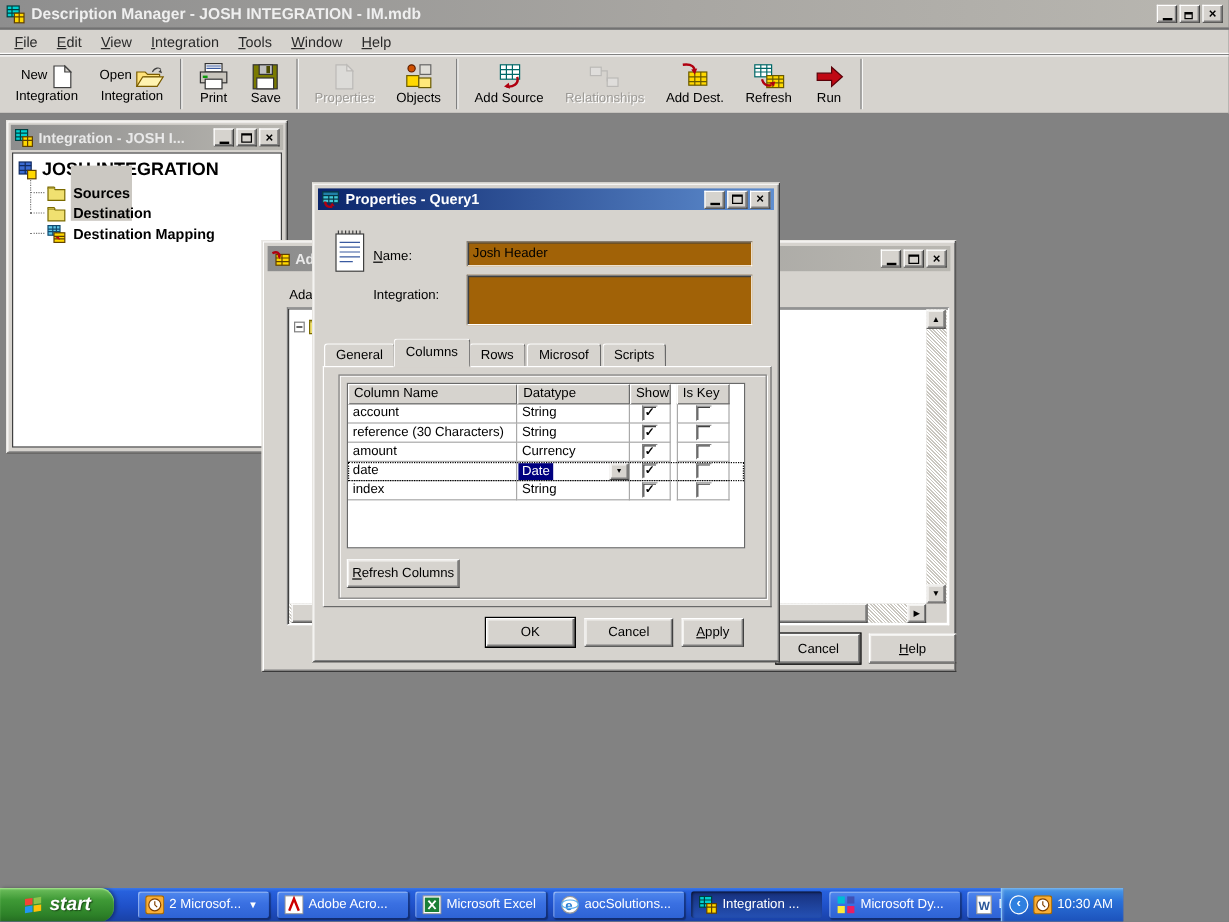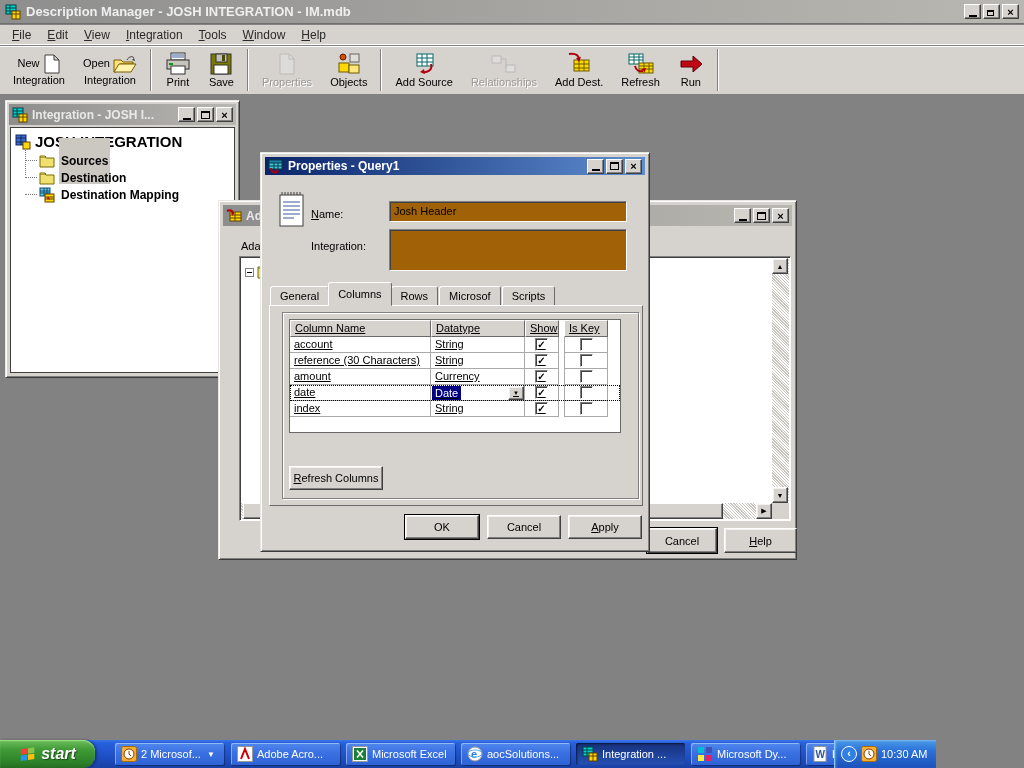--- a/index.html
+++ b/index.html
@@ -86,39 +86,39 @@
   #prop-desc-input { position:absolute; left:128px; top:76px; width:238px; height:42px; }
   #prop-tabs { position:absolute; left:9px; top:129px; display:flex; align-items:flex-end; height:24px; }
   .tab { height:20px; padding:3px 9px 0; background:#d6d3ce; border:1px solid; border-color:#fff #696969 transparent #fff;
          border-radius:3px 3px 0 0; font-size:11px; margin-right:1px; }
   .tab.active { height:24px; padding-top:5px; position:relative; z-index:4; margin-left:-2px; margin-right:-1px;
                 box-shadow:0 2px 0 #d6d3ce; }
   #prop-panel { position:absolute; left:8px; top:152px; width:374px; height:201px; background:#d6d3ce;
                 border:1px solid; border-color:#fff #696969 #696969 #fff; }
   #prop-group { position:absolute; left:21px; top:159px; width:357px; height:187px;
                 border:1px solid #828282; box-shadow:1px 1px 0 #fff, inset 1px 1px 0 #fff; }
-  #cols-table { position:absolute; left:28px; top:166px; width:332px; height:114px; background:#fff; border:1px solid #696969;text-decoration:underline; }
+  #cols-table { position:absolute; left:28px; top:166px; width:332px; height:138px; background:#fff; border:1px solid #696969; }
   .trow { display:flex; height:16px; }
   .trow.head { height:17px; }
   .hc { background:#d6d3ce; border:1px solid; border-color:#fff #696969 #696969 #fff; padding:1px 0 0 4px; font-size:11px; }
   .bc { border-right:1px solid #a9a9a9; border-bottom:1px solid #a9a9a9; padding:1px 0 0 4px; font-size:11px;
         white-space:nowrap; overflow:hidden; }
   .c-name{width:141px;} .c-dt{width:94px;} .c-show{width:34px;} .c-gap{width:5px; border:none;} .c-key{width:44px;}
   .c-key.bc{ border-left:1px solid #a9a9a9; }
   .cbc { display:flex; align-items:center; justify-content:center; padding:0; }
   .cb { width:13px; height:13px; background:#fff; border:1px solid; border-color:#808080 #fff #fff #808080;
         box-shadow:inset 1px 1px 0 #404040; font-size:10px; font-weight:bold; line-height:11px; text-align:center; }
   .trow.row-sel { outline:1px dotted #000; outline-offset:-1px; }
   .combo { display:flex; align-items:center; padding:0 !important; }
   .combo .sel { background:#000080; color:#fff; padding:1px 3px; margin-left:1px; font-size:11px; }
   .combo .dd { margin-left:auto; width:16px; height:14px; font-size:6px; }
   #refresh-btn { position:absolute; left:28px; top:313px; width:94px; height:24px; }
   #ok-btn { position:absolute; left:144px; top:362px; width:74px; height:24px; }
   #cancel-btn { position:absolute; left:226px; top:362px; width:74px; height:24px; }
-  #apply-btn { position:absolute; left:307px; top:362px; width:74px; height:24px; }
+  #apply-btn { position:absolute; left:307px; top:362px; width:52px; height:24px; }
   #ad-cancel-btn { position:absolute; left:428px; top:327px; width:70px; height:25px; }
   #ad-help-btn { position:absolute; left:505px; top:327px; width:73px; height:25px; }
 
   
   #taskbar { position:absolute; left:0; top:740px; width:936px; height:28px;
     background:linear-gradient(#3a77e8 0%, #2761dd 10%, #1f50c8 55%, #1941a5 100%); z-index:9; }
   #start-btn { position:absolute; left:0; top:0; width:95px; height:28px; border-radius:0 12px 12px 0;
     background:linear-gradient(#6fbf5e 0%, #3f9a36 35%, #2d8128 80%, #256d22 100%);
     box-shadow: inset 0 1px 1px #9fe08a, 2px 0 3px rgba(0,0,0,.35);
     display:flex; align-items:center; justify-content:center; gap:4px;

